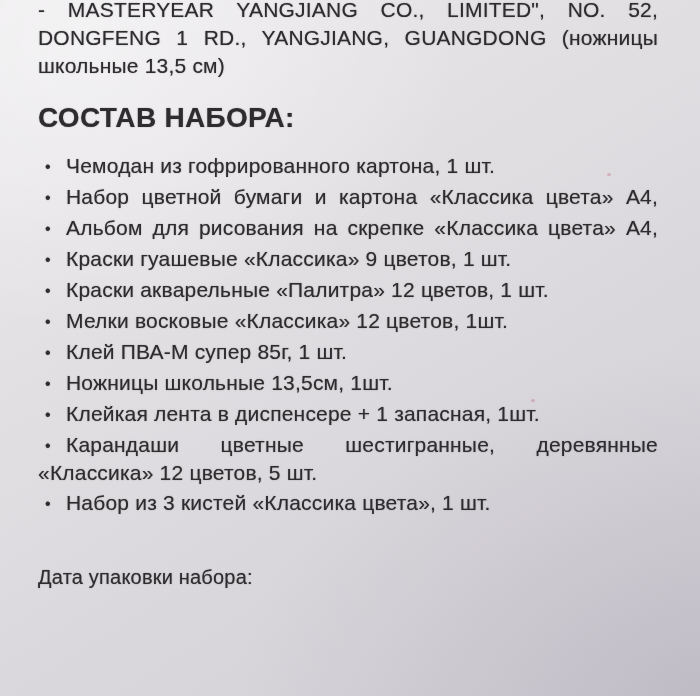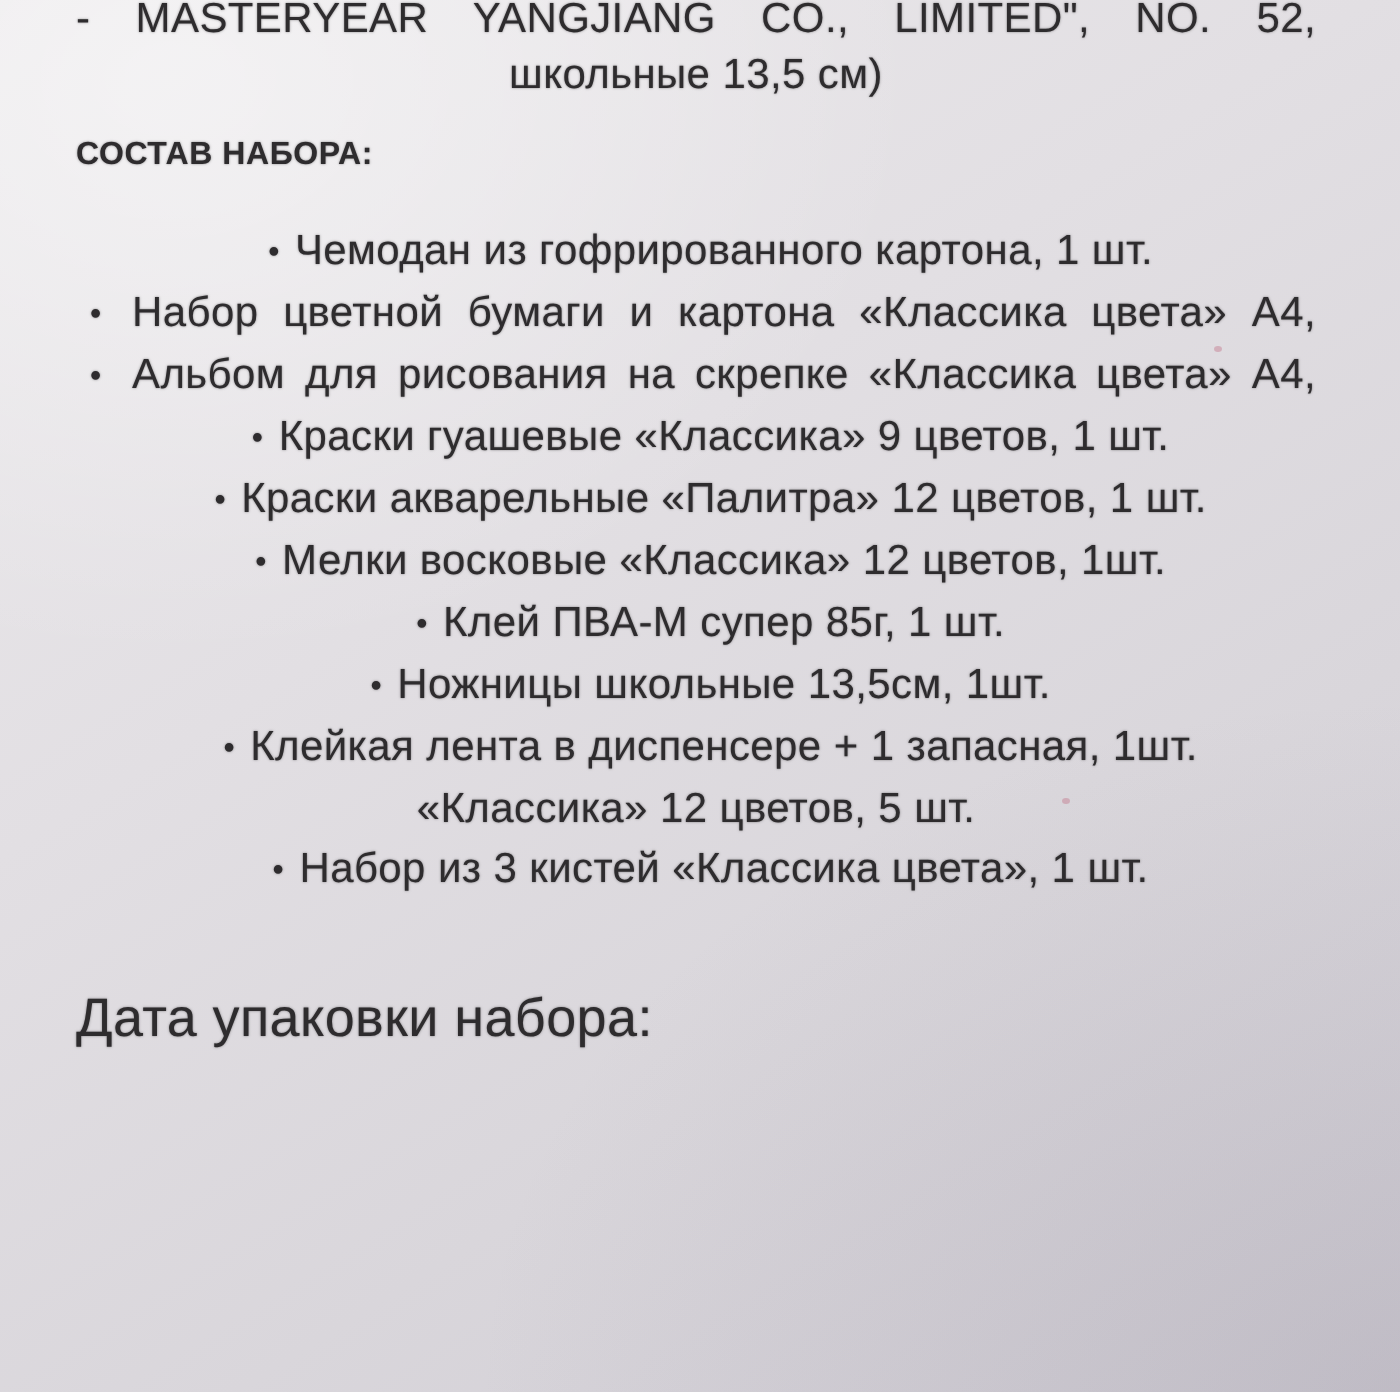--- a/index.html
+++ b/index.html
@@ -22,54 +22,55 @@
     text-shadow: 0 0 1.2px rgba(46,44,46,0.55);
     letter-spacing: 0.2px;
   }
   .speck {
     position: absolute; width: 4px; height: 3px; border-radius: 50%;
     background: rgba(196,120,140,0.45);
   }
   .speck.s1 { left: 607px; top: 177px; }
   .speck.s2 { left: 531px; top: 403px; }
   .address { margin-top: -4px; line-height: 28px; }
-  .line { text-align: center; }
+  .line { text-align: left; }
   .jl { text-align: justify; text-align-last: justify; }
   .heading {
-    margin-top: 12px;
+    margin-top: 24px;
     font-weight: 700;
-    font-size: 16px;
+    font-size: 28px;
     line-height: 28px;
     letter-spacing: 0.3px;
   }
   .list { margin-top: 20px; }
   .item { margin-bottom: 3px; }
   .bullet {
     display: inline-block;
     width: 28px;
     padding-left: 7px;
     box-sizing: border-box;
     font-size: 16px;
     vertical-align: 1px;
   }
   .footer {
     margin-top: 46px;
-    font-size: 27px;
+    font-size: 20px;
     line-height: 28px;
   }
 </style>
 </head>
 <body>
 
 <div class="photo">
   <div class="speck s1"></div>
   <div class="speck s2"></div>
 
   <div class="address">
       <div class="line jl">- MASTERYEAR YANGJIANG CO., LIMITED", NO. 52,</div>
+      <div class="line jl">DONGFENG 1 RD., YANGJIANG, GUANGDONG (ножницы</div>
       <div class="line">школьные 13,5 см)</div>
     </div>
 
   <div class="heading">СОСТАВ НАБОРА:</div>
 
   <div class="list">
       <div class="item">
         <div class="line"><span class="bullet">•</span>Чемодан из гофрированного картона, 1 шт.</div>
       </div>
       <div class="item">
@@ -90,20 +91,21 @@
       <div class="item">
         <div class="line"><span class="bullet">•</span>Клей ПВА-М супер 85г, 1 шт.</div>
       </div>
       <div class="item">
         <div class="line"><span class="bullet">•</span>Ножницы школьные 13,5см, 1шт.</div>
       </div>
       <div class="item">
         <div class="line"><span class="bullet">•</span>Клейкая лента в диспенсере + 1 запасная, 1шт.</div>
       </div>
       <div class="item">
+        <div class="line jl"><span class="bullet">•</span>Карандаши цветные шестигранные, деревянные</div>
         <div class="line">«Классика» 12 цветов, 5 шт.</div>
       </div>
       <div class="item">
         <div class="line"><span class="bullet">•</span>Набор из 3 кистей «Классика цвета», 1 шт.</div>
       </div>
     </div>
 
   <div class="footer">Дата упаковки набора:</div>
 </div>
 

